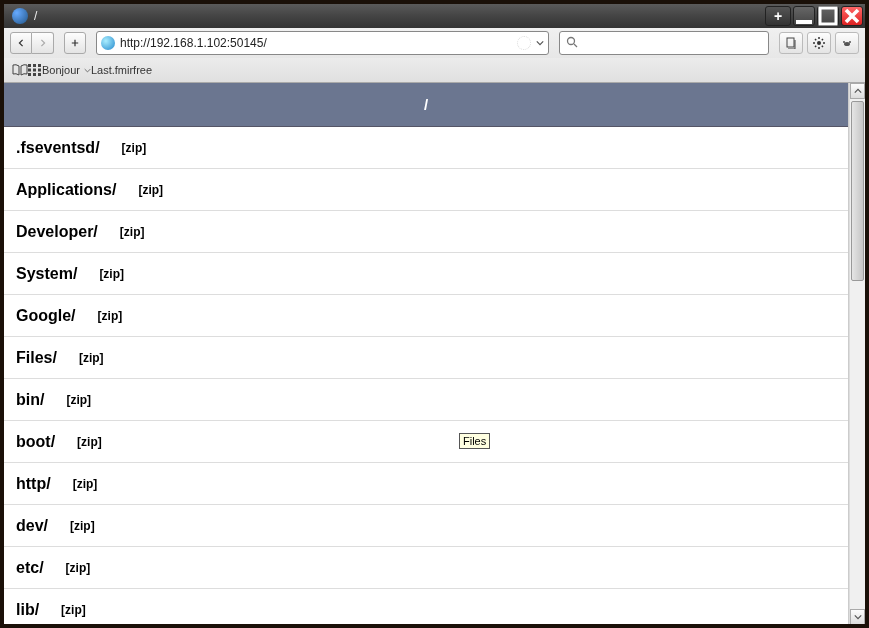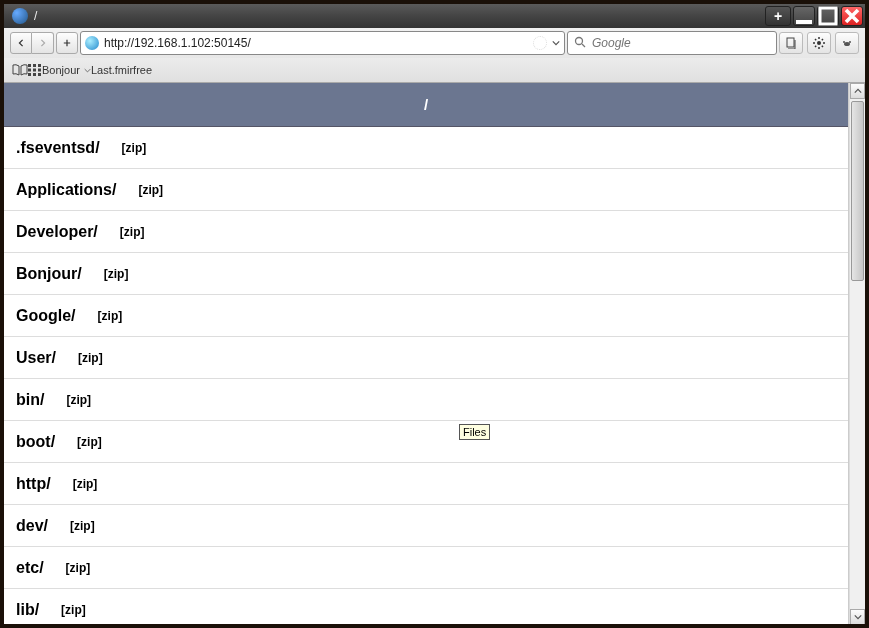--- a/index.html
+++ b/index.html
@@ -47,21 +47,21 @@
 
 .chrome {
   background: linear-gradient(to bottom,#f0f0f0,#e0e0e0);
   border-bottom: 1px solid #aaa;
 }
 .navbar {
   height: 30px;
   display: flex;
   align-items: center;
   padding: 3px 6px;
-  gap: 2px;
+  gap: 10px;
 }
 .nav-small-group { display: flex; }
 .nav-small {
   width: 22px; height: 22px;
   background: linear-gradient(to bottom,#fdfdfd,#e4e4e4);
   border: 1px solid #aaa;
   display: flex; align-items: center; justify-content: center;
 }
 .nav-small:first-child { border-radius: 3px 0 0 3px; }
 .nav-small:last-child { border-radius: 0 3px 3px 0; border-left: none; }
@@ -189,21 +189,21 @@
 }
 .row .zip {
   font-size: 12px;
   font-weight: bold;
   color: #000;
 }
 
 .tooltip {
   position: absolute;
   left: 455px;
-  top: 341px;
+  top: 350px;
   background: #ffffe1;
   border: 1px solid #555;
   font-size: 11px;
   padding: 1px 3px;
   color: #000;
   text-align: center;
 }
 </style>
 </head>
 <body>
@@ -260,21 +260,20 @@
           </svg>
       </div>
     </div>
     <div class="searchbar">
       <span class="mag">
         <svg width="12" height="12" viewBox="0 0 12 12">
             <circle cx="5" cy="5" r="3.5" fill="none" stroke="#777" stroke-width="1.3"></circle>
             <path d="M8 8 L11 11" stroke="#777" stroke-width="1.3"></path>
           </svg>
       </span>
-      <input type="text" placeholder="Google" style="">
     </div>
     <div class="right-icons">
       <div class="right-icon">
         <svg viewBox="0 0 12 12">
             <rect x="2" y="1" width="7" height="9" fill="none" stroke="#444" stroke-width="1"></rect>
             <path d="M10 3 L10 12 L3 12" fill="none" stroke="#444" stroke-width="1"></path>
           </svg>
       </div>
       <div class="right-icon">
         <svg viewBox="0 0 12 12">
@@ -340,29 +339,29 @@
         </div>
         <div class="row">
           <a class="name">Applications/</a>
           <a class="zip">[zip]</a>
         </div>
         <div class="row">
           <a class="name">Developer/</a>
           <a class="zip">[zip]</a>
         </div>
         <div class="row">
-          <a class="name">Bonjour/</a>
+          <a class="name">System/</a>
           <a class="zip">[zip]</a>
         </div>
         <div class="row">
           <a class="name">Google/</a>
           <a class="zip">[zip]</a>
         </div>
         <div class="row">
-          <a class="name">User/</a>
+          <a class="name">Files/</a>
           <a class="zip">[zip]</a>
         </div>
         <div class="row">
           <a class="name">bin/</a>
           <a class="zip">[zip]</a>
         </div>
         <div class="row">
           <a class="name">boot/</a>
           <a class="zip">[zip]</a>
         </div>

